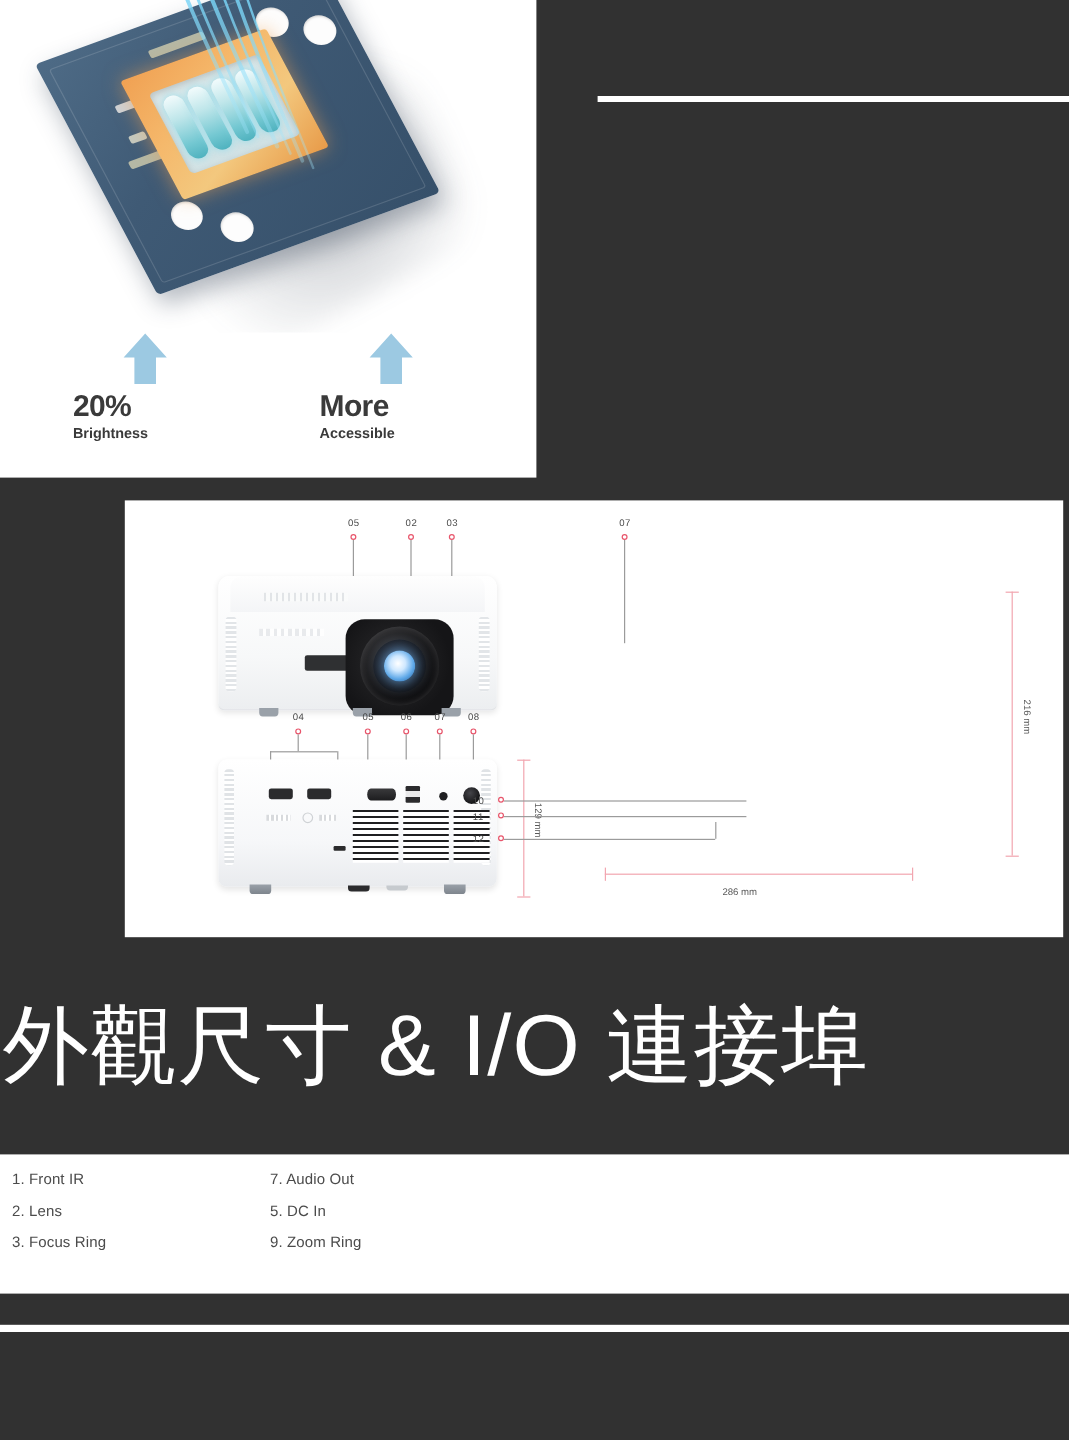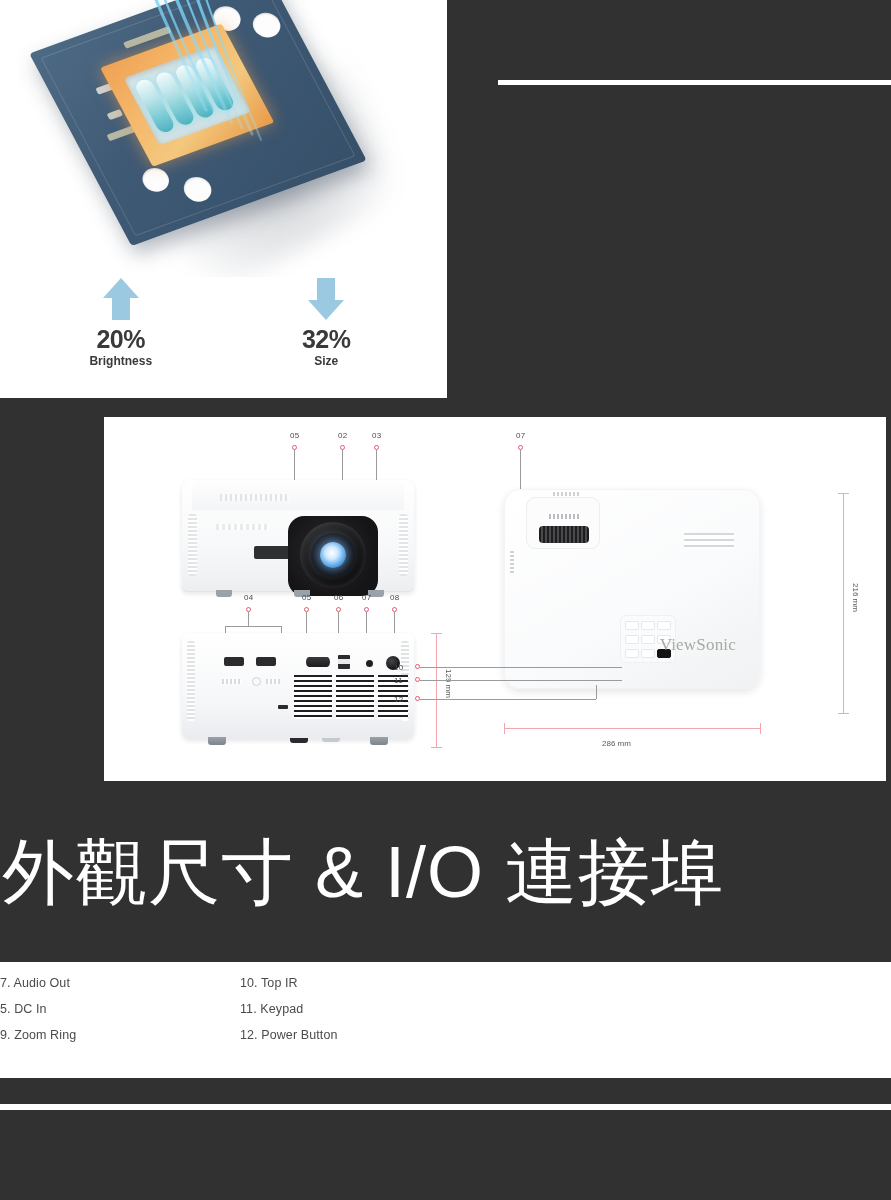--- a/index.html
+++ b/index.html
@@ -108,21 +108,21 @@
   
   .stats {
     position: absolute;
     left: 0; top: 276px;
     width: 447px; height: 122px;
     display: flex;
     justify-content: space-around;
     align-items: flex-start;
     padding: 0 18px;
   }
-  .stat { width: 120px; text-align: center; }
+  .stat { width: 120px; text-align: left; }
   .stat .arrow { height: 48px; display: flex; align-items: flex-start; justify-content: center; }
   .stat .big {
     font-size: 25px;
     font-weight: 700;
     color: #3a3a3a;
     letter-spacing: -0.5px;
     line-height: 1.05;
     margin-top: 2px;
   }
   .stat .sub {
@@ -514,30 +514,30 @@
     <div class="stat">
       <div class="arrow">
         <svg width="40" height="46" viewBox="0 0 40 46" aria-hidden="true">
           <polygon points="20,2 38,22 29,22 29,44 11,44 11,22 2,22" fill="#9cc9e2"></polygon>
         </svg>
       </div>
       <div class="big">20%</div>
       <div class="sub">Brightness</div>
     </div>
 
+
     <div class="stat">
       <div class="arrow">
         <svg width="40" height="46" viewBox="0 0 40 46" aria-hidden="true">
-          <polygon points="20,44 2,24 11,24 11,2 29,2 29,24 38,24" fill="#9cc9e2"></polygon>
+          <polygon points="20,2 38,22 29,22 29,44 11,44 11,22 2,22" fill="#9cc9e2"></polygon>
         </svg>
       </div>
-      <div class="big">32%</div>
-      <div class="sub">Size</div>
+      <div class="big">More</div>
+      <div class="sub">Accessible</div>
     </div>
-
 
   </div>
 </div>
 
 <div class="top-rule"></div>
 
 <div class="panel-diagram">
 
   <div class="callout-num" style="left:186px; top:14px;">05</div>
   <div class="dot" style="left:188px; top:28px;"></div>
@@ -621,43 +621,20 @@
 
   <div class="dim-cap-h" style="left:327px; top:216px;"></div>
   <div class="dim-line-v" style="left:332px; top:216px; height:114px;"></div>
   <div class="dim-cap-h" style="left:327px; top:330px;"></div>
   <div class="dim-label vert" style="left:349px; top:252px;">129 mm</div>
 
   <div class="callout-num" style="left:412px; top:14px;">07</div>
   <div class="dot" style="left:414px; top:28px;"></div>
   <div class="lead-v" style="left:416px; top:33px; height:86px;"></div>
 
-  <div class="proj-top">
-    <div class="pt-lenscover">
-      <div class="pt-mark2"></div>
-      <div class="pt-mark"></div>
-      <div class="pt-zoomring"></div>
-    </div>
-    <div class="pt-sidetext"></div>
-    <div class="pt-lum"></div>
-
-    <div class="pt-keypad">
-      <div class="kp-key" style="left:4px;  top:5px;"></div>
-      <div class="kp-key" style="left:20px; top:5px;"></div>
-      <div class="kp-key" style="left:36px; top:5px;"></div>
-      <div class="kp-key" style="left:4px;  top:19px;"></div>
-      <div class="kp-key" style="left:20px; top:19px;"></div>
-      <div class="kp-key" style="left:36px; top:19px;"></div>
-      <div class="kp-key" style="left:4px;  top:33px;"></div>
-      <div class="kp-key" style="left:20px; top:33px;"></div>
-      <div class="kp-key dark" style="left:36px; top:33px;"></div>
-    </div>
-
-    <div class="pt-brand">ViewSonic</div>
-  </div>
 
   <div class="callout-num" style="left:290px; top:246px;">10</div>
   <div class="dot" style="left:311px; top:247px;"></div>
   <div class="lead-h" style="left:316px; top:250px; width:202px;"></div>
 
   <div class="callout-num" style="left:290px; top:259px;">11</div>
   <div class="dot" style="left:311px; top:260px;"></div>
   <div class="lead-h" style="left:316px; top:263px; width:202px;"></div>
 
   <div class="callout-num" style="left:290px; top:278px;">12</div>
@@ -675,25 +652,25 @@
   <div class="dim-cap-v" style="left:656px; top:306px;"></div>
   <div class="dim-label" style="left:498px; top:322px;">286 mm</div>
 
 </div>
 
 <div class="title-band">
   <div class="title">外觀尺寸 &amp; I/O 連接埠</div>
 </div>
 
 <div class="legend">
+  <div class="legend-col c1">
+    <div class="legend-item">1. Front IR</div>
+    <div class="legend-item">2. Lens</div>
+    <div class="legend-item">3. Focus Ring</div>
+  </div>
   <div class="legend-col c3">
     <div class="legend-item">7. Audio Out</div>
     <div class="legend-item">5. DC In</div>
     <div class="legend-item">9. Zoom Ring</div>
   </div>
-  <div class="legend-col c4">
-    <div class="legend-item">10. Top IR</div>
-    <div class="legend-item">11. Keypad</div>
-    <div class="legend-item">12. Power Button</div>
-  </div>
 </div>
 
 <div class="bottom-rule"></div>
 
 </body></html>

